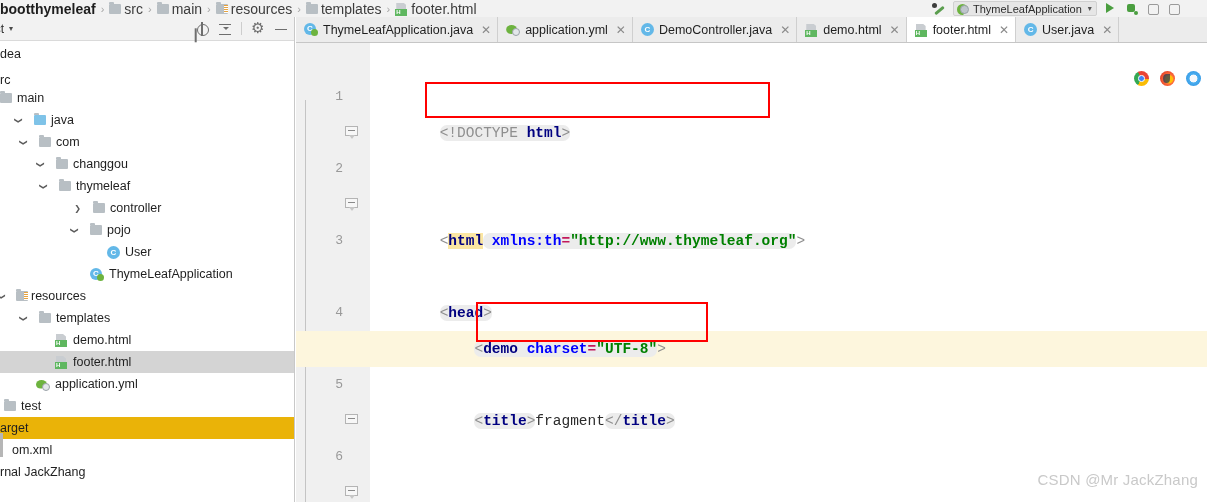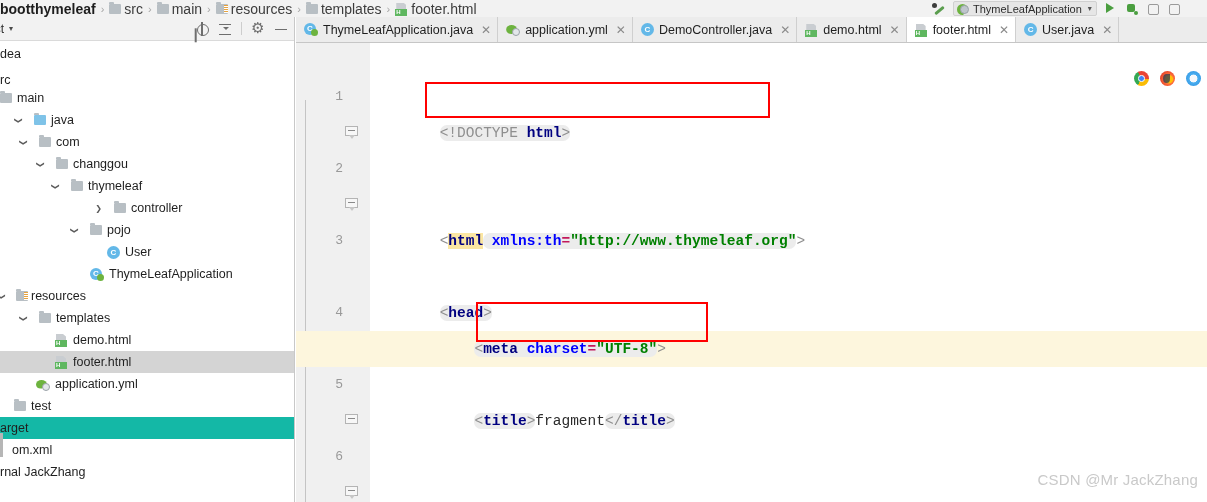--- a/index.html
+++ b/index.html
@@ -184,21 +184,21 @@
     background:#6e6e6e;
   }
   .pa-sep { width:1px; height:13px; background:#cdcdcd; }
 
   .tree { padding-top: 2px; font-size: 12.5px; color:#1f1f1f; }
   .tree-row {
     height: 22px; display:flex; align-items:center;
     white-space:nowrap; position:relative; cursor:default;
   }
   .tree-row.selected { background:#d4d4d4; }
-  .tree-row.highlighted { background:#14b8a6; }
+  .tree-row.highlighted { background:#eab308; }
   .tree-arrow {
     width: 13px; display:inline-block; text-align:center;
     font-size: 9px; color:#5a5a5a; flex:0 0 13px;
   }
   .tree-arrow.expanded::before { content:"\276F"; display:inline-block; transform: rotate(90deg); font-size:8px;}
   .tree-arrow.collapsed::before { content:"\276F"; font-size:8px;}
   .tree-label { margin-left: 5px; }
   .tree-path { color:#a3a3a3; margin-left:7px; font-size:11.5px;}
   .tree-label.bold { font-weight:bold; }
 
@@ -414,27 +414,27 @@
         <span class="ic ic-folder" style="margin-left:9px;"></span>
         <span class="tree-label">com</span>
       </div>
 
       <div class="tree-row" style="padding-left:34px;">
         <span class="tree-arrow expanded"></span>
         <span class="ic ic-folder" style="margin-left:9px;"></span>
         <span class="tree-label">changgou</span>
       </div>
 
-      <div class="tree-row" style="padding-left:37px;margin-left:12px;">
+      <div class="tree-row" style="padding-left:37px;">
         <span class="tree-arrow expanded"></span>
         <span class="ic ic-folder" style="margin-left:9px;"></span>
         <span class="tree-label">thymeleaf</span>
       </div>
 
-      <div class="tree-row" style="padding-left:92px;">
+      <div class="tree-row" style="padding-left:71px;">
         <span class="tree-arrow collapsed"></span>
         <span class="ic ic-folder" style="margin-left:9px;"></span>
         <span class="tree-label">controller</span>
       </div>
 
       <div class="tree-row" style="padding-left:68px;">
         <span class="tree-arrow expanded"></span>
         <span class="ic ic-folder" style="margin-left:9px;"></span>
         <span class="tree-label">pojo</span>
       </div>
@@ -469,21 +469,21 @@
       <div class="tree-row selected" style="padding-left:55px;">
         <span class="ic ic-html"></span>
         <span class="tree-label">footer.html</span>
       </div>
 
       <div class="tree-row" style="padding-left:36px;">
         <span class="ic ic-yml"></span>
         <span class="tree-label">application.yml</span>
       </div>
 
-      <div class="tree-row" style="padding-left:18px;">
+      <div class="tree-row" style="padding-left:8px;">
         <span class="ic ic-folder" style="margin-left:-4px;"></span>
         <span class="tree-label">test</span>
       </div>
 
       <div class="tree-row highlighted" style="padding-left:0px;">
         <span class="tree-label" style="margin-left:0;">arget</span>
       </div>
 
       <div class="tree-row" style="padding-left:12px;">
         <span class="tree-label" style="margin-left:0;">om.xml</span>
@@ -552,21 +552,21 @@
       </div>
 
       <div class="line" style="top:72px;">
         <span class="ln">3</span>
         <span class="fold-mark"><span class="box"></span><span class="minus"></span><span class="tip"></span></span>
         <span class="hl-soft"><span class="t-punct">&lt;</span><span class="t-tag">head</span><span class="t-punct">&gt;</span></span>
       </div>
 
       <div class="line" style="top:108px;">
         <span class="ln">4</span>
-        <span>    </span><span class="hl-soft"><span class="t-punct">&lt;</span><span class="t-tag">meta</span> <span class="t-attr">charset</span><span class="t-eq">=</span><span class="t-val">"UTF-8"</span></span><span class="t-punct">&gt;</span>
+        <span>    </span><span class="hl-soft"><span class="t-punct">&lt;</span><span class="t-tag">demo</span> <span class="t-attr">charset</span><span class="t-eq">=</span><span class="t-val">"UTF-8"</span></span><span class="t-punct">&gt;</span>
       </div>
 
       <div class="line" style="top:144px;">
         <span class="ln">5</span>
         <span>    </span><span class="hl-soft"><span class="t-punct">&lt;</span><span class="t-tag">title</span><span class="t-punct">&gt;</span></span><span class="t-text">fragment</span><span class="hl-soft"><span class="t-punct">&lt;/</span><span class="t-tag">title</span><span class="t-punct">&gt;</span></span>
       </div>
 
       <div class="line" style="top:180px;">
         <span class="ln">6</span>
         <span class="fold-mark nodrop"><span class="box"></span><span class="minus"></span></span>

